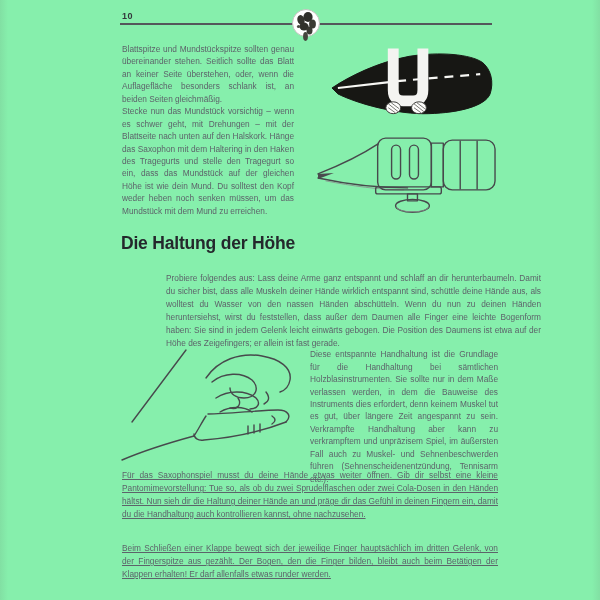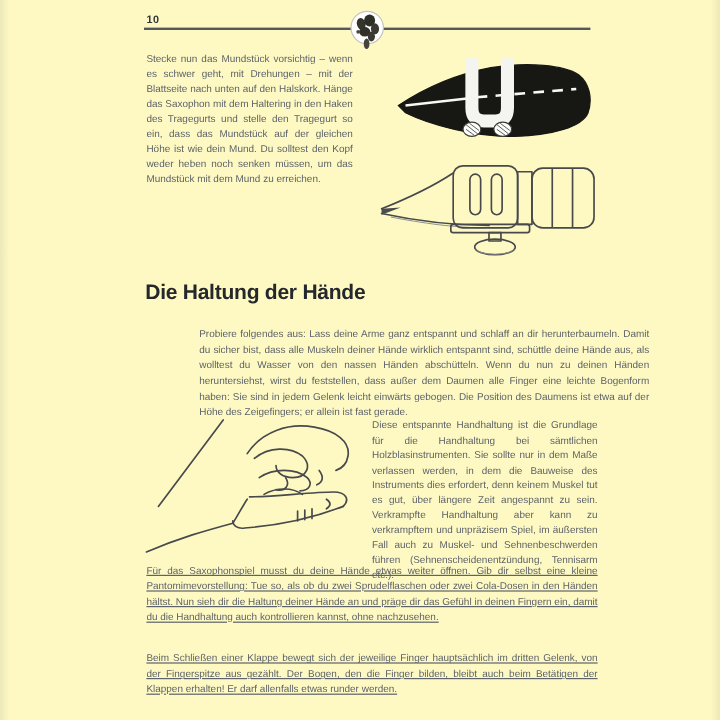--- a/index.html
+++ b/index.html
@@ -4,21 +4,21 @@
 <style>
   html,body{margin:0;padding:0;}
   body{
     width:600px;height:600px;
     background:#f4f4f2;
     font-family:"Liberation Sans","DejaVu Sans",sans-serif;
     position:relative;overflow:hidden;
   }
   .page{
     position:absolute;inset:0;
-    background:#fef9c3;
+    background:#86efac;
   }
   .edge{position:absolute;top:0;bottom:0;width:8px;pointer-events:none;}
   .edge.left{left:0;background:linear-gradient(to right,rgba(90,90,85,0.10),rgba(90,90,85,0));}
   .edge.right{right:0;background:linear-gradient(to left,rgba(90,90,85,0.10),rgba(90,90,85,0));}
 
   .page-number{
     position:absolute;left:122px;top:11px;
     font-size:9px;font-weight:bold;color:#33373b;letter-spacing:0.5px;
   }
   .header-rule{
@@ -32,21 +32,21 @@
   .body-text{
     color:#5d636a;
     font-size:8.3px;
     line-height:1.5;
     text-align:justify;
   }
   .intro-col{
     position:absolute;left:122px;top:43px;width:172px;
   }
   .intro-col p{margin:0;}
-  .intro-col p + p{margin-top:14px;font-style:italic;}
+  .intro-col p + p{}
 
   .illus-mouthpiece-top{position:absolute;left:330px;top:42px;width:168px;height:88px;}
   .illus-mouthpiece-side{position:absolute;left:316px;top:124px;width:184px;height:92px;}
 
   .section-heading{
     position:absolute;left:121px;top:233px;
     font-size:17.5px;font-weight:bold;color:#24282c;
     letter-spacing:-0.2px;margin:0;
   }
   .para-full-1{position:absolute;left:122px;top:264px;width:375px;line-height:1.55;margin-left:44px;}
@@ -75,20 +75,21 @@
       <ellipse cx="18" cy="10" rx="4.6" ry="5" fill="#2e2e29"></ellipse>
       <ellipse cx="22.5" cy="17" rx="3.4" ry="4.6" fill="#3a3a33"></ellipse>
       <ellipse cx="14" cy="19.5" rx="4.6" ry="4" fill="#31312b"></ellipse>
       <ellipse cx="19.5" cy="23.5" rx="3" ry="4" fill="#3a3a33"></ellipse>
       <ellipse cx="15.5" cy="29.5" rx="2.4" ry="4.4" fill="#45453d"></ellipse>
       <circle cx="8.5" cy="19.5" r="1.6" fill="#4a4a42"></circle>
     </svg>
   </div>
 
   <div class="intro-col body-text">
+    <p>Blattspitze und Mundstückspitze sollten genau übereinander stehen. Seitlich sollte das Blatt an keiner Seite überstehen, oder, wenn die Auflagefläche besonders schlank ist, an beiden Seiten gleichmäßig.</p>
     <p>Stecke nun das Mundstück vorsichtig – wenn es schwer geht, mit Drehungen – mit der Blattseite nach unten auf den Halskork. Hänge das Saxophon mit dem Haltering in den Haken des Tragegurts und stelle den Tragegurt so ein, dass das Mundstück auf der gleichen Höhe ist wie dein Mund. Du solltest den Kopf weder heben noch senken müssen, um das Mundstück mit dem Mund zu erreichen.</p>
   </div>
 
   <div class="illus-mouthpiece-top">
     <svg viewBox="0 0 170 88" aria-label="black saxophone mouthpiece with ligature and two screws, side view">
       <path d="M2,46 C20,34 48,20 80,14 C112,9 142,12 154,20 C163,27 166,40 162,52 C157,64 132,71 100,72 C68,73 28,62 8,52 Z" fill="#171714" stroke="#171714"></path>
       <path d="M8,46 L60,40" stroke="#f7f7f4" stroke-width="2.2" fill="none"></path>
       <path d="M68,39 L152,32" stroke="#f7f7f4" stroke-width="2.2" stroke-dasharray="9 7" fill="none"></path>
       <path d="M64,6 L64,48 Q64,59 74,59 L84,59 Q94,59 94,48 L94,6" stroke="#f4f4f1" stroke-width="11" fill="none"></path>
       <ellipse cx="64" cy="66" rx="7.5" ry="6" fill="#fdfdfb" stroke="#3b3b38" stroke-width="1"></ellipse>
@@ -110,21 +111,21 @@
       <rect class="sketch" x="116" y="19" width="12" height="44"></rect>
       <rect class="sketch" x="128" y="16" width="52" height="50" rx="9" fill="#ffffff"></rect>
       <path class="sketch" d="M145,17 L145,65 M162,17 L162,65"></path>
       <rect class="sketch" x="60" y="63" width="66" height="7" rx="2" fill="#ffffff"></rect>
       <rect class="sketch" x="92" y="70" width="10" height="7" fill="#ffffff"></rect>
       <ellipse class="sketch" cx="97" cy="82" rx="17" ry="6.5" fill="#ffffff"></ellipse>
       <path class="sketch-thin" d="M81,84 C84,89.5 110,89.5 113,84"></path>
     </svg>
   </div>
 
-  <h1 class="section-heading">Die Haltung der Hände</h1>
+  <h1 class="section-heading">Die Haltung der Höhe</h1>
 
   <p class="para-full-1 body-text">Probiere folgendes aus: Lass deine Arme ganz entspannt und schlaff an dir herunterbaumeln. Damit du sicher bist, dass alle Muskeln deiner Hände wirklich entspannt sind, schüttle deine Hände aus, als wolltest du Wasser von den nassen Händen abschütteln. Wenn du nun zu deinen Händen heruntersiehst, wirst du feststellen, dass außer dem Daumen alle Finger eine leichte Bogenform haben: Sie sind in jedem Gelenk leicht einwärts gebogen. Die Position des Daumens ist etwa auf der Höhe des Zeigefingers; er allein ist fast gerade.</p>
 
   <div class="illus-hand">
     <svg viewBox="0 0 182 140" aria-label="line drawing of a relaxed hand with curved fingers and straight thumb">
       <path class="sketch" d="M66,2 L12,74"></path>
       <path class="sketch" d="M2,112 C30,100 52,94 74,88"></path>
       <path class="sketch" d="M86,30 C98,12 120,4 142,8 C160,11 172,20 170,32 C169,38 166,42 160,44"></path>
       <path class="sketch" d="M92,34 C104,24 122,24 132,32 C140,40 136,50 124,50 C116,50 110,46 110,40"></path>
       <path class="sketch" d="M96,50 C108,42 126,42 136,50 C141,55 138,61 130,61"></path>

